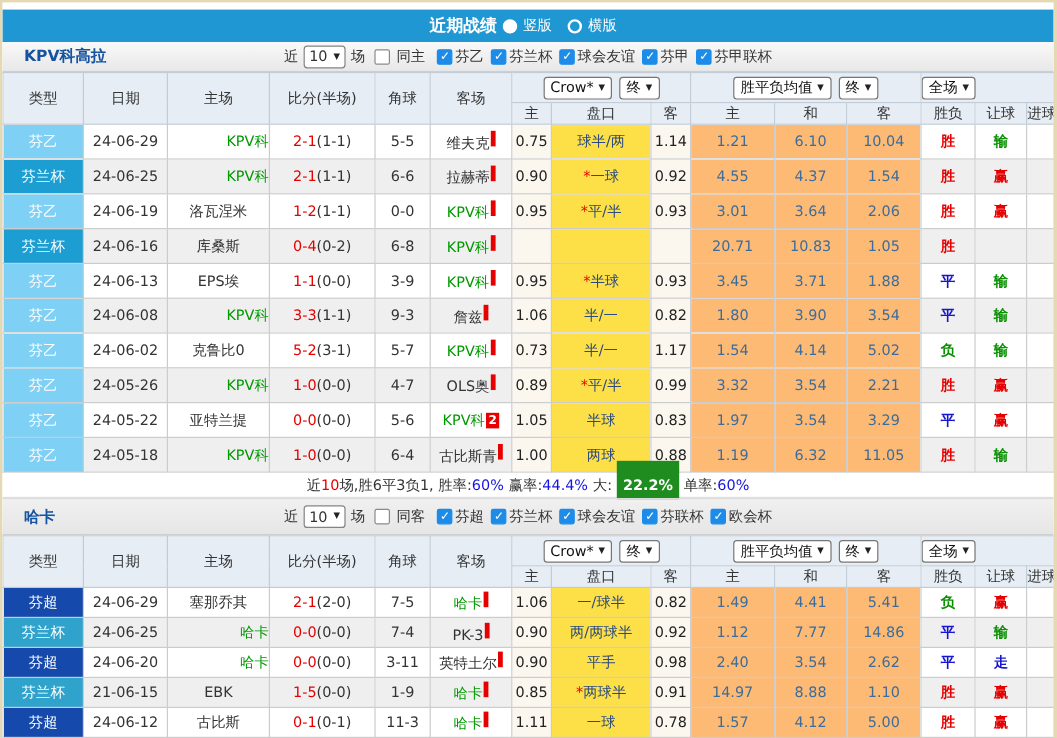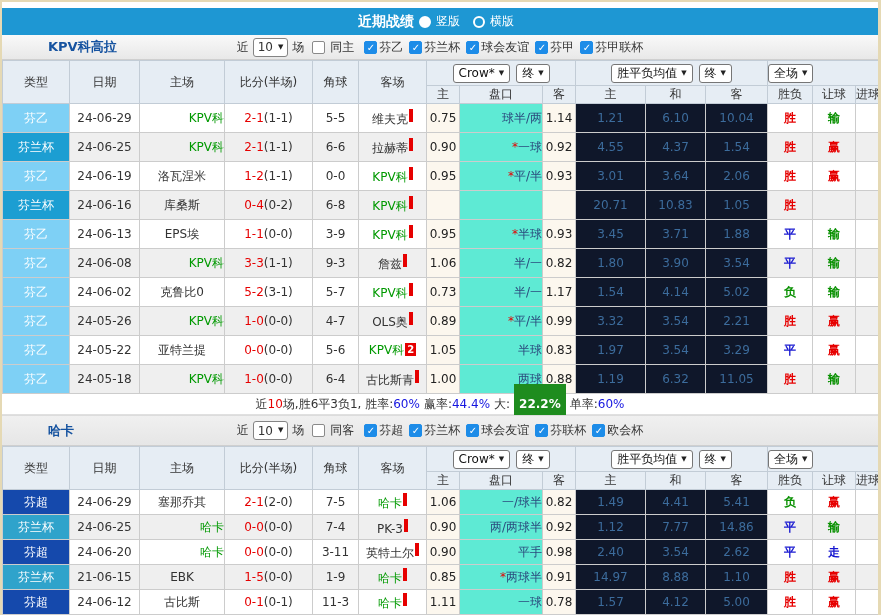--- a/index.html
+++ b/index.html
@@ -32,21 +32,21 @@
   
   .sec-header {
     position:relative; background:linear-gradient(#f9f9f9,#e8e8e8);
     border-bottom:1px solid #cfcfcf;
     display:flex; align-items:center; justify-content:center; gap:4px;
   }
   .sec-header.h1 { height:25px; }
   .sec-header.h2 { height:31px; border-top:1px solid #dcdcdc; background:linear-gradient(#f0f0f0,#e6e6e6); }
   .sec-header .team {
     position:absolute; left:18px; top:50%; transform:translateY(-50%);
-    color:#1653a0; font-weight:bold; font-size:13px;margin-left:28px;
+    color:#1653a0; font-weight:bold; font-size:13px;
   }
   .numsel {
     border:1px solid #848484; border-radius:3px; background:#fff;
     height:19px; padding:0 4px; display:inline-flex; align-items:center; gap:5px;
   }
   .arr { font-size:7px; color:#222; line-height:1; }
   .cb {
     width:13px; height:13px; border:1px solid #8a8a8a; border-radius:2px;
     background:#fff; display:inline-block; flex:none; margin:0 1px 0 6px;
   }
@@ -69,22 +69,22 @@
   .dd-cell-inner.right { justify-content:flex-start; padding-right:2px; }
   .sel-box {
     border:1px solid #767676; border-radius:3px; background:#fff;
     height:19px; padding:0 5px; display:inline-flex; align-items:center; gap:4px;
     color:#111;
   }
   #t1 tbody tr { height:29px; }
   #t2 tbody tr { height:25px; }
   tbody tr.even td:not(.keep) { background:#efefef; }
   td.odds { background:#fcf7ee; color:#222; }
-  td.mean { background:#0f172a; color:#3c6c9c; }
-  td.line-cell { background:#5eead4; color:#2b4a7d;text-align:right; }
+  td.mean { background:#fdba74; color:#3c6c9c; }
+  td.line-cell { background:#fde047; color:#2b4a7d; }
   .star { color:#e60000; }
   td.lg-sky  { background:#7ed0f5; color:#fff; }
   td.lg-cyan { background:#1c9ed2; color:#fff; }
   td.lg-navy { background:#1549ac; color:#fff; }
   td.lg-teal { background:#2fa3cb; color:#fff; }
   .focus { color:#009900;text-align:right; }
   .score-ft { color:#e60000; }
   .score-ht { color:#333; }
   td.res { font-weight:bold; }
   .r-red { color:#e60000; }

